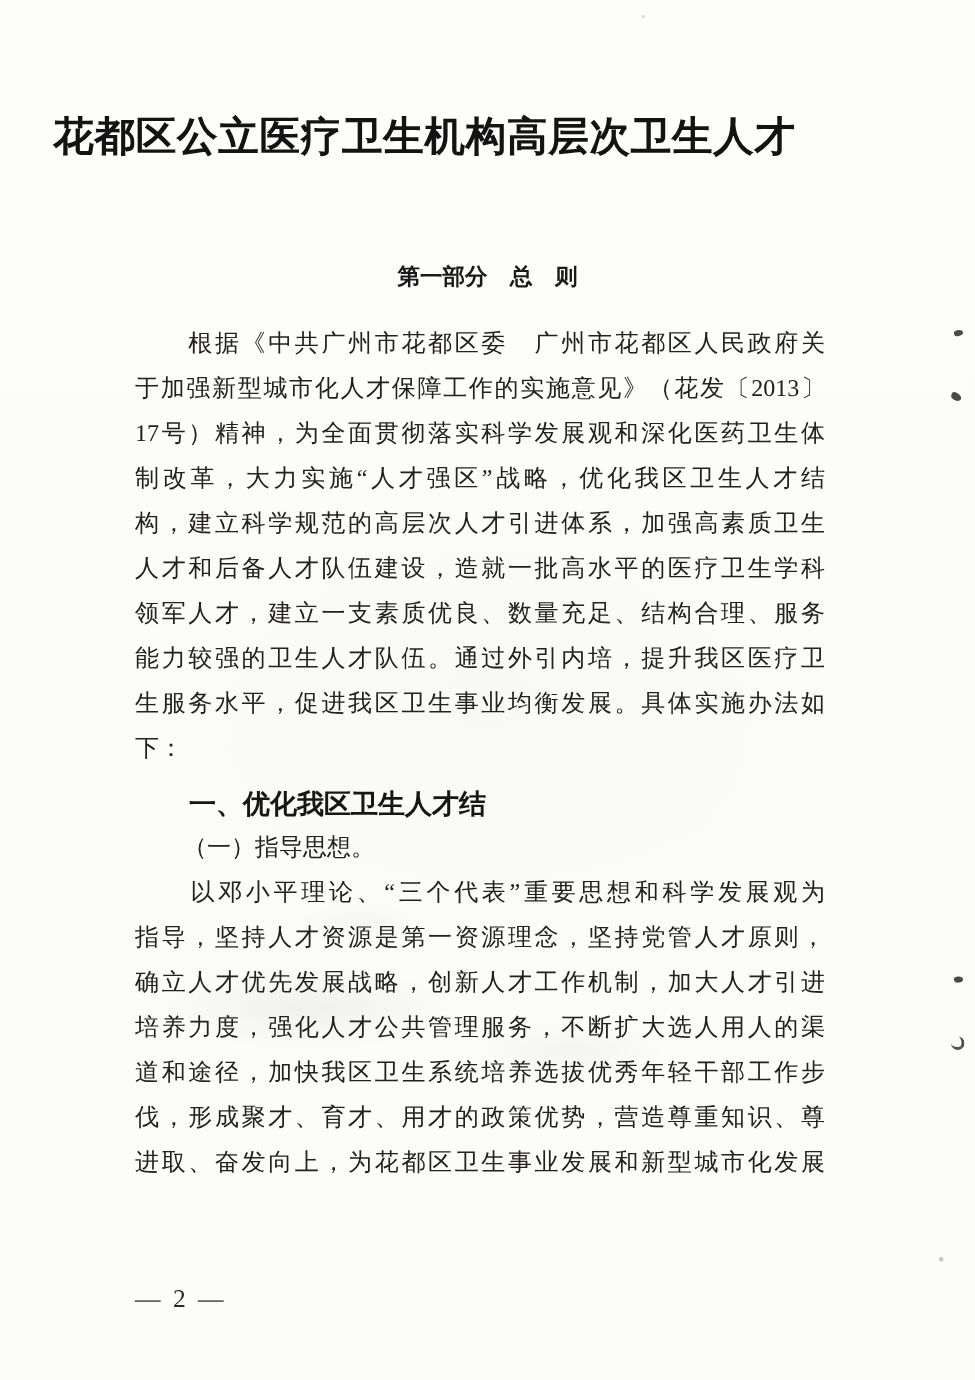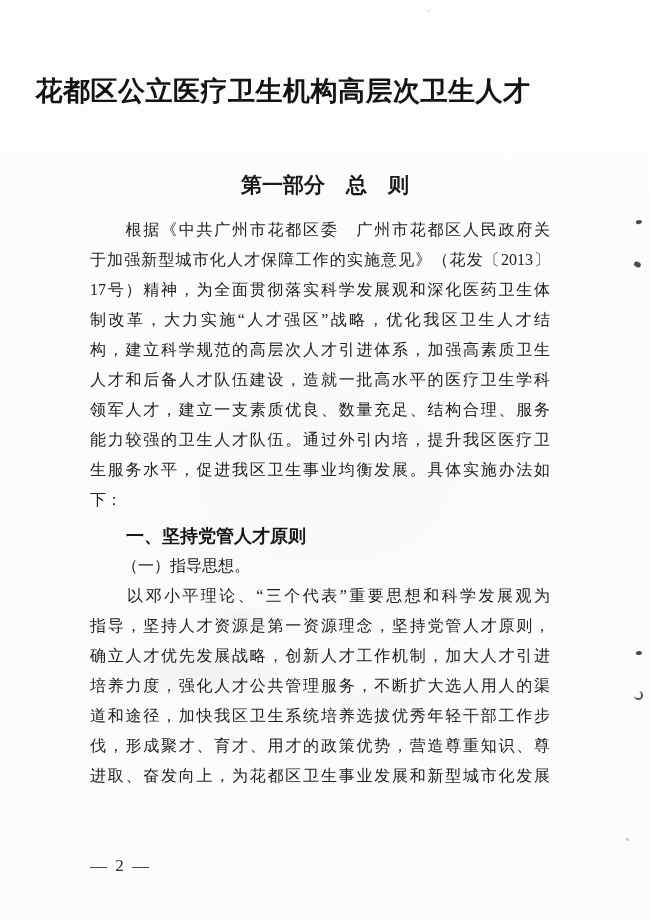--- a/index.html
+++ b/index.html
@@ -33,21 +33,21 @@
     font-size: 27px;
     line-height: 39px;
     letter-spacing: 0.5px;
     color: #131313;
   }
   .part-heading {
     position: absolute; left: 0; top: 170px; width: 650px;
     text-align: center;
     font-family: "Liberation Sans", "DejaVu Sans", sans-serif;
     font-weight: 700;
-    font-size: 21px;
+    font-size: 15px;
     line-height: 30px;
     color: #1a1a1a;
   }
   .doc-body {
     position: absolute; left: 90px; top: 215px; width: 460px;
   }
   .line {
     height: 30px;
     line-height: 30px;
     font-size: 16px;
@@ -106,21 +106,21 @@
         <div class="line fill">17号）精神，为全面贯彻落实科学发展观和深化医药卫生体</div>
         <div class="line fill">制改革，大力实施“人才强区”战略，优化我区卫生人才结</div>
         <div class="line fill">构，建立科学规范的高层次人才引进体系，加强高素质卫生</div>
         <div class="line fill">人才和后备人才队伍建设，造就一批高水平的医疗卫生学科</div>
         <div class="line fill">领军人才，建立一支素质优良、数量充足、结构合理、服务</div>
         <div class="line fill">能力较强的卫生人才队伍。通过外引内培，提升我区医疗卫</div>
         <div class="line fill">生服务水平，促进我区卫生事业均衡发展。具体实施办法如</div>
         <div class="line">下：</div>
       </div>
       <div class="block-heading">
-        <div class="line">　　一、坚持党管人才原则</div>
+        <div class="line">　　一、优化我区卫生人才结</div>
       </div>
       <div class="block-body">
         <div class="line">　　（一）指导思想。</div>
       </div>
       <div class="block-body">
         <div class="line fill">　　以邓小平理论、“三个代表”重要思想和科学发展观为</div>
         <div class="line fill">指导，坚持人才资源是第一资源理念，坚持党管人才原则，</div>
         <div class="line fill">确立人才优先发展战略，创新人才工作机制，加大人才引进</div>
         <div class="line fill">培养力度，强化人才公共管理服务，不断扩大选人用人的渠</div>
         <div class="line fill">道和途径，加快我区卫生系统培养选拔优秀年轻干部工作步</div>

